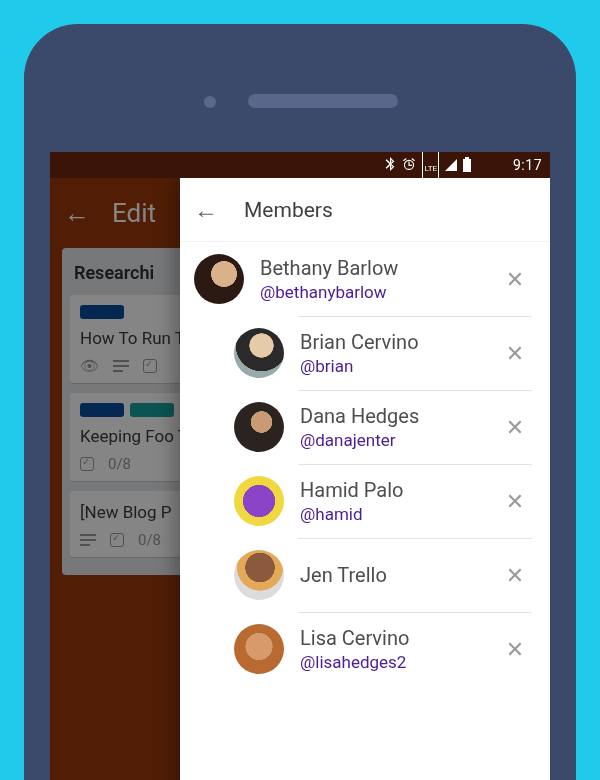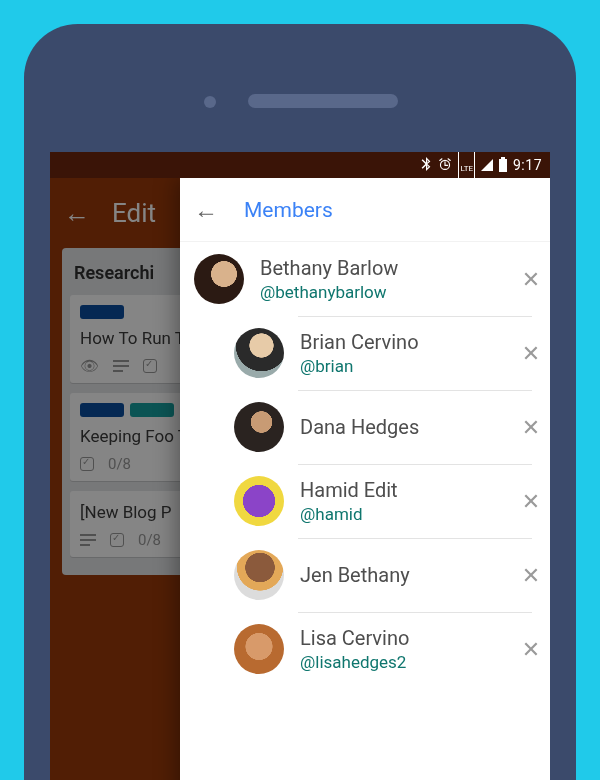--- a/index.html
+++ b/index.html
@@ -52,21 +52,21 @@
     color: #fff;
     display: flex;
     align-items: center;
     justify-content: flex-end;
     padding: 0 8px;
     font-size: 14px;
     gap: 6px;
     position: relative;
     z-index: 5;
   }
-  .status-bar .time { font-weight: 400; letter-spacing: .5px; }
+  .status-bar .time { font-weight: 400; letter-spacing: .5px; margin-left: 36px; }
   .lte-box {
     border: 1px solid #fff;
     font-size: 8px;
     padding: 16px 1px;
     line-height: 8px;
     height: 27px;
   }
   .sig-tri {
     width: 0; height: 0;
     border-style: solid;
@@ -169,26 +169,26 @@
     display:flex; align-items:center;
     padding: 0 14px;
     gap: 26px;
     border-bottom:1px solid rgba(0,0,0,.05);
   }
   .drawer-back{
     font-size:24px; color:#616161;
     line-height:1;
   }
   .drawer-title{
-    font-size:21px; color:#3b82f6; font-weight:400;text-align:right;
+    font-size:21px; color:#404040; font-weight:400;text-align:right;
   }
   .member-list{}
   .member{
     display:flex; align-items:center;
-    padding: 12px 7px 12px 14px;
+    padding: 12px 23px 12px 14px;
     gap: 16px;
   }
   .member + .member { position:relative;margin-left:40px; }
   .member + .member::before{
     content:"";
     position:absolute; top:0;
     left:78px; right:18px;
     height:1px; background:#e3e3e3;
   }
   .avatar{
@@ -200,21 +200,21 @@
     overflow:hidden;
   }
   .av1{background:radial-gradient(circle at 60% 40%, #d9b28c 0 30%, #2b1a13 31% 100%);}
   .av2{background:radial-gradient(circle at 55% 35%, #e7cba8 0 28%, #2a2a2a 29% 60%, #9aa 61% 100%);}
   .av3{background:radial-gradient(circle at 55% 40%, #c89b74 0 26%, #2a2320 27% 100%);}
   .av4{background:radial-gradient(circle at 50% 50%, #8b44c8 0 45%, #f0d840 46% 100%);}
   .av5{background:radial-gradient(circle at 52% 35%, #8b5a3c 0 35%, #e3a858 36% 55%, #dcdcdc 56% 100%);}
   .av6{background:radial-gradient(circle at 50% 45%, #d89a6a 0 36%, #b86a30 37% 100%);}
   .m-text{ flex:1; min-width:0;}
   .m-name{ font-size:20px; color:#4e4e4e; font-weight:400;}
-  .m-handle{ font-size:17px; color:#0f766e; margin-top:2px;}
+  .m-handle{ font-size:17px; color:#4c1d95; margin-top:2px;}
   .remove-x{
     font-size:22px; color:#9a9a9a;
     flex:0 0 24px; text-align:center;
   }
 </style>
 </head>
 <body>
 
 <div class="phone-body">
   <div class="cam-dot"></div>
@@ -309,37 +309,38 @@
             <div class="m-name">Brian Cervino</div>
             <div class="m-handle">@brian</div>
           </div>
           <div class="remove-x">✕</div>
         </div>
 
         <div class="member">
           <div class="avatar av3"></div>
           <div class="m-text">
             <div class="m-name">Dana Hedges</div>
+            <div class="m-handle">@danajenter</div>
           </div>
           <div class="remove-x">✕</div>
         </div>
 
         <div class="member">
           <div class="avatar av4"></div>
           <div class="m-text">
-            <div class="m-name">Hamid Edit</div>
+            <div class="m-name">Hamid Palo</div>
             <div class="m-handle">@hamid</div>
           </div>
           <div class="remove-x">✕</div>
         </div>
 
         <div class="member">
           <div class="avatar av5"></div>
           <div class="m-text">
-            <div class="m-name">Jen Bethany</div>
+            <div class="m-name">Jen Trello</div>
           </div>
           <div class="remove-x">✕</div>
         </div>
 
         <div class="member">
           <div class="avatar av6"></div>
           <div class="m-text">
             <div class="m-name">Lisa Cervino</div>
             <div class="m-handle">@lisahedges2</div>
           </div>

